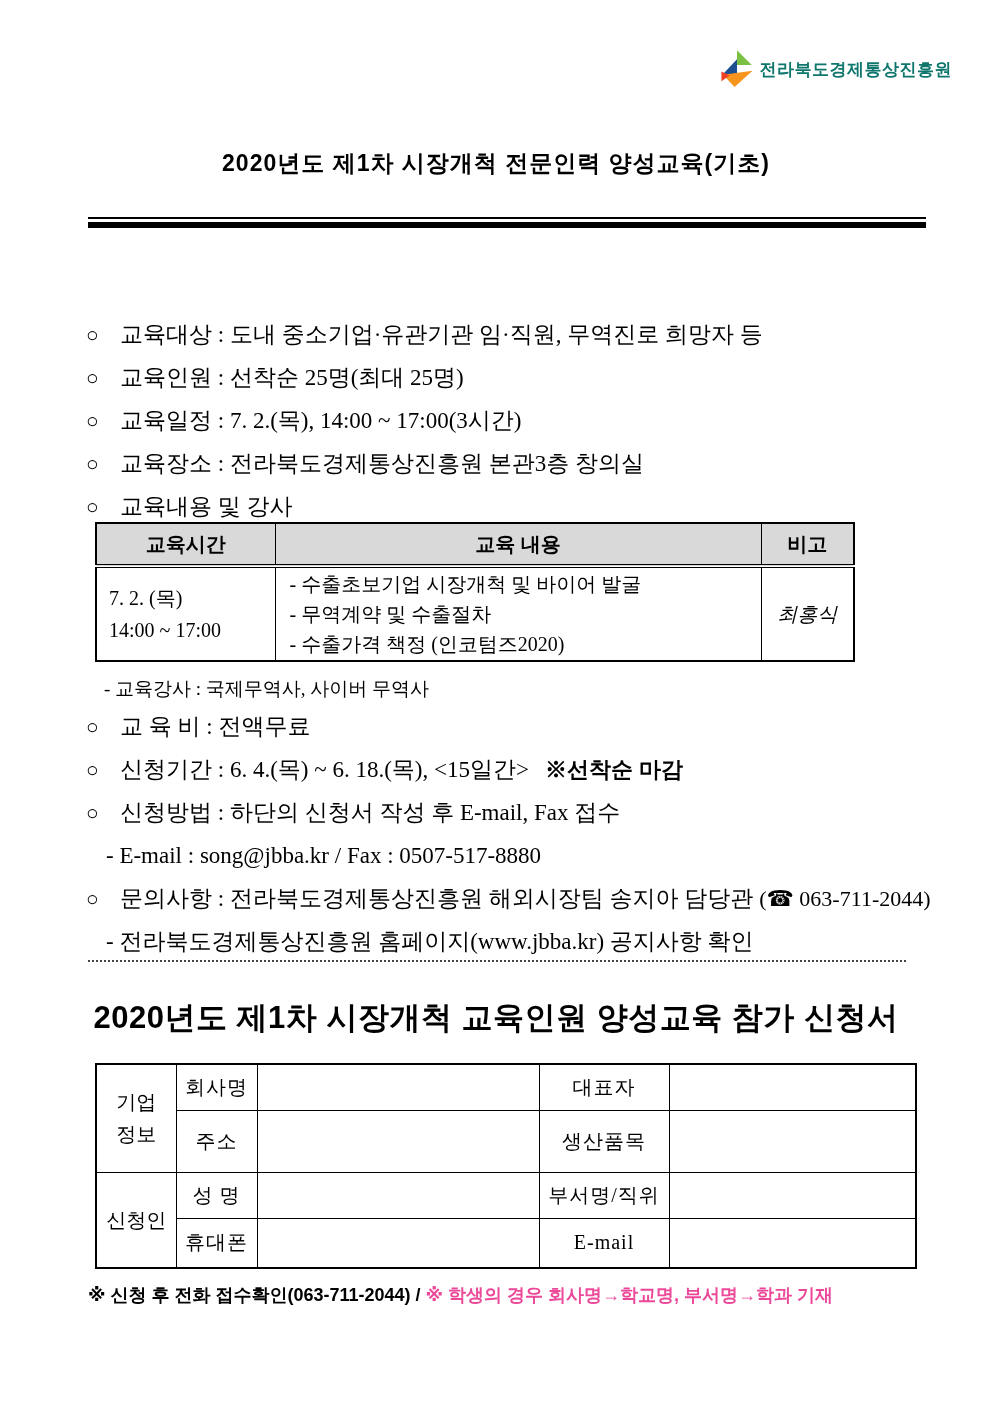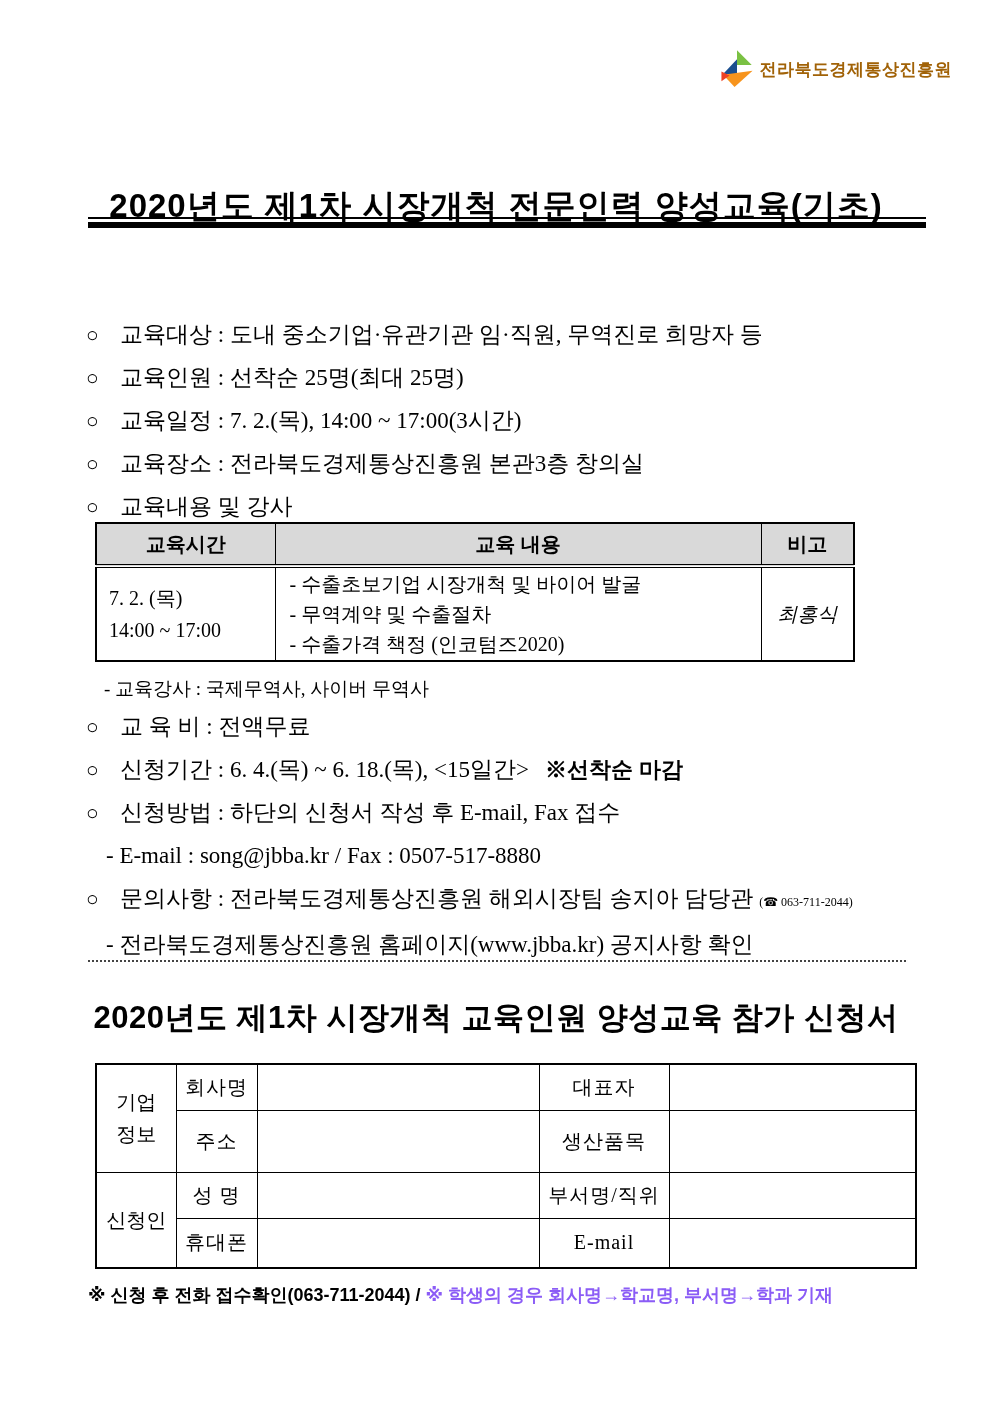--- a/index.html
+++ b/index.html
@@ -8,48 +8,48 @@
     background:#ffffff; color:#000;
     font-family:"Liberation Serif","DejaVu Serif",serif;
     overflow:hidden;
   }
 
   
   .logo { position:absolute; top:48px; right:40px; display:flex; align-items:center; gap:5px; }
   .logo-mark { width:36px; height:42px; }
   .logo-text {
     font-family:"Liberation Sans","DejaVu Sans",sans-serif;
-    font-weight:bold; font-size:17px; color:#a16207; letter-spacing:0.5px;
+    font-weight:bold; font-size:17px; color:#0f766e; letter-spacing:0.5px;
   }
 
   
   .title1 {
     position:absolute; top:148px; left:0; width:100%; text-align:center;
     font-family:"Liberation Sans","DejaVu Sans",sans-serif;
-    font-weight:bold; font-size:33px; letter-spacing:1px;margin-top:36px;
+    font-weight:bold; font-size:23px; letter-spacing:1px;
   }
   .rule {
     position:absolute; top:217px; left:88px; width:838px; height:3px;
     border-top:2px solid #000; border-bottom:6px solid #000;
   }
   .title2 {
     position:absolute; top:997px; left:0; width:100%; text-align:center;
     font-family:"Liberation Sans","DejaVu Sans",sans-serif;
     font-weight:bold; font-size:31px; letter-spacing:0.5px;
   }
 
   
   .list { position:absolute; left:86px; font-size:23px; }
   .list1 { top:320px; }
   .list2 { top:712px; }
   .item { line-height:30px; margin-bottom:13px; white-space:nowrap; }
   .bullet { display:inline-block; width:34px; font-size:21px; }
   .sub { padding-left:20px; }
   .bold-tail { font-weight:bold; margin-left:16px; font-family:"Liberation Sans",sans-serif; font-size:22px; }
-  .phone-small { font-size:12px; margin-left:6px; }
+  .phone-small { font-size:22px; margin-left:6px; }
 
   
   .course-table {
     position:absolute; top:522px; left:95px; width:758px;
     border-collapse:collapse; table-layout:fixed;
     border:2px solid #000;
   }
   .course-table th {
     background:#d9d9d9; height:38px;
     font-family:Liberation Sans, sans-serif;
@@ -74,21 +74,21 @@
   .group-cell { text-align:center; line-height:32px; }
   .label-cell { text-align:center; letter-spacing:1px; }
   .input-cell { background:#fff; }
   .r1 { height:46px; } .r2 { height:62px; } .r3 { height:46px; } .r4 { height:50px; }
 
   .footnote {
     position:absolute; top:1283px; left:88px;
     font-family:"Liberation Sans","DejaVu Sans",sans-serif;
     font-weight:bold; font-size:18px; white-space:nowrap;
   }
-  .footnote .red { color:#8b5cf6; }
+  .footnote .red { color:#ec4899; }
 </style>
 </head>
 <body>
 
 <div class="page">
 
   <div class="logo">
     <svg class="logo-mark" viewBox="0 0 44 48" xmlns="http://www.w3.org/2000/svg">
       <polygon points="22,1 40,19 22,19" fill="#7ac143"></polygon>
       <polygon points="22,12 22,30 5,30" fill="#1b4f8f"></polygon>

